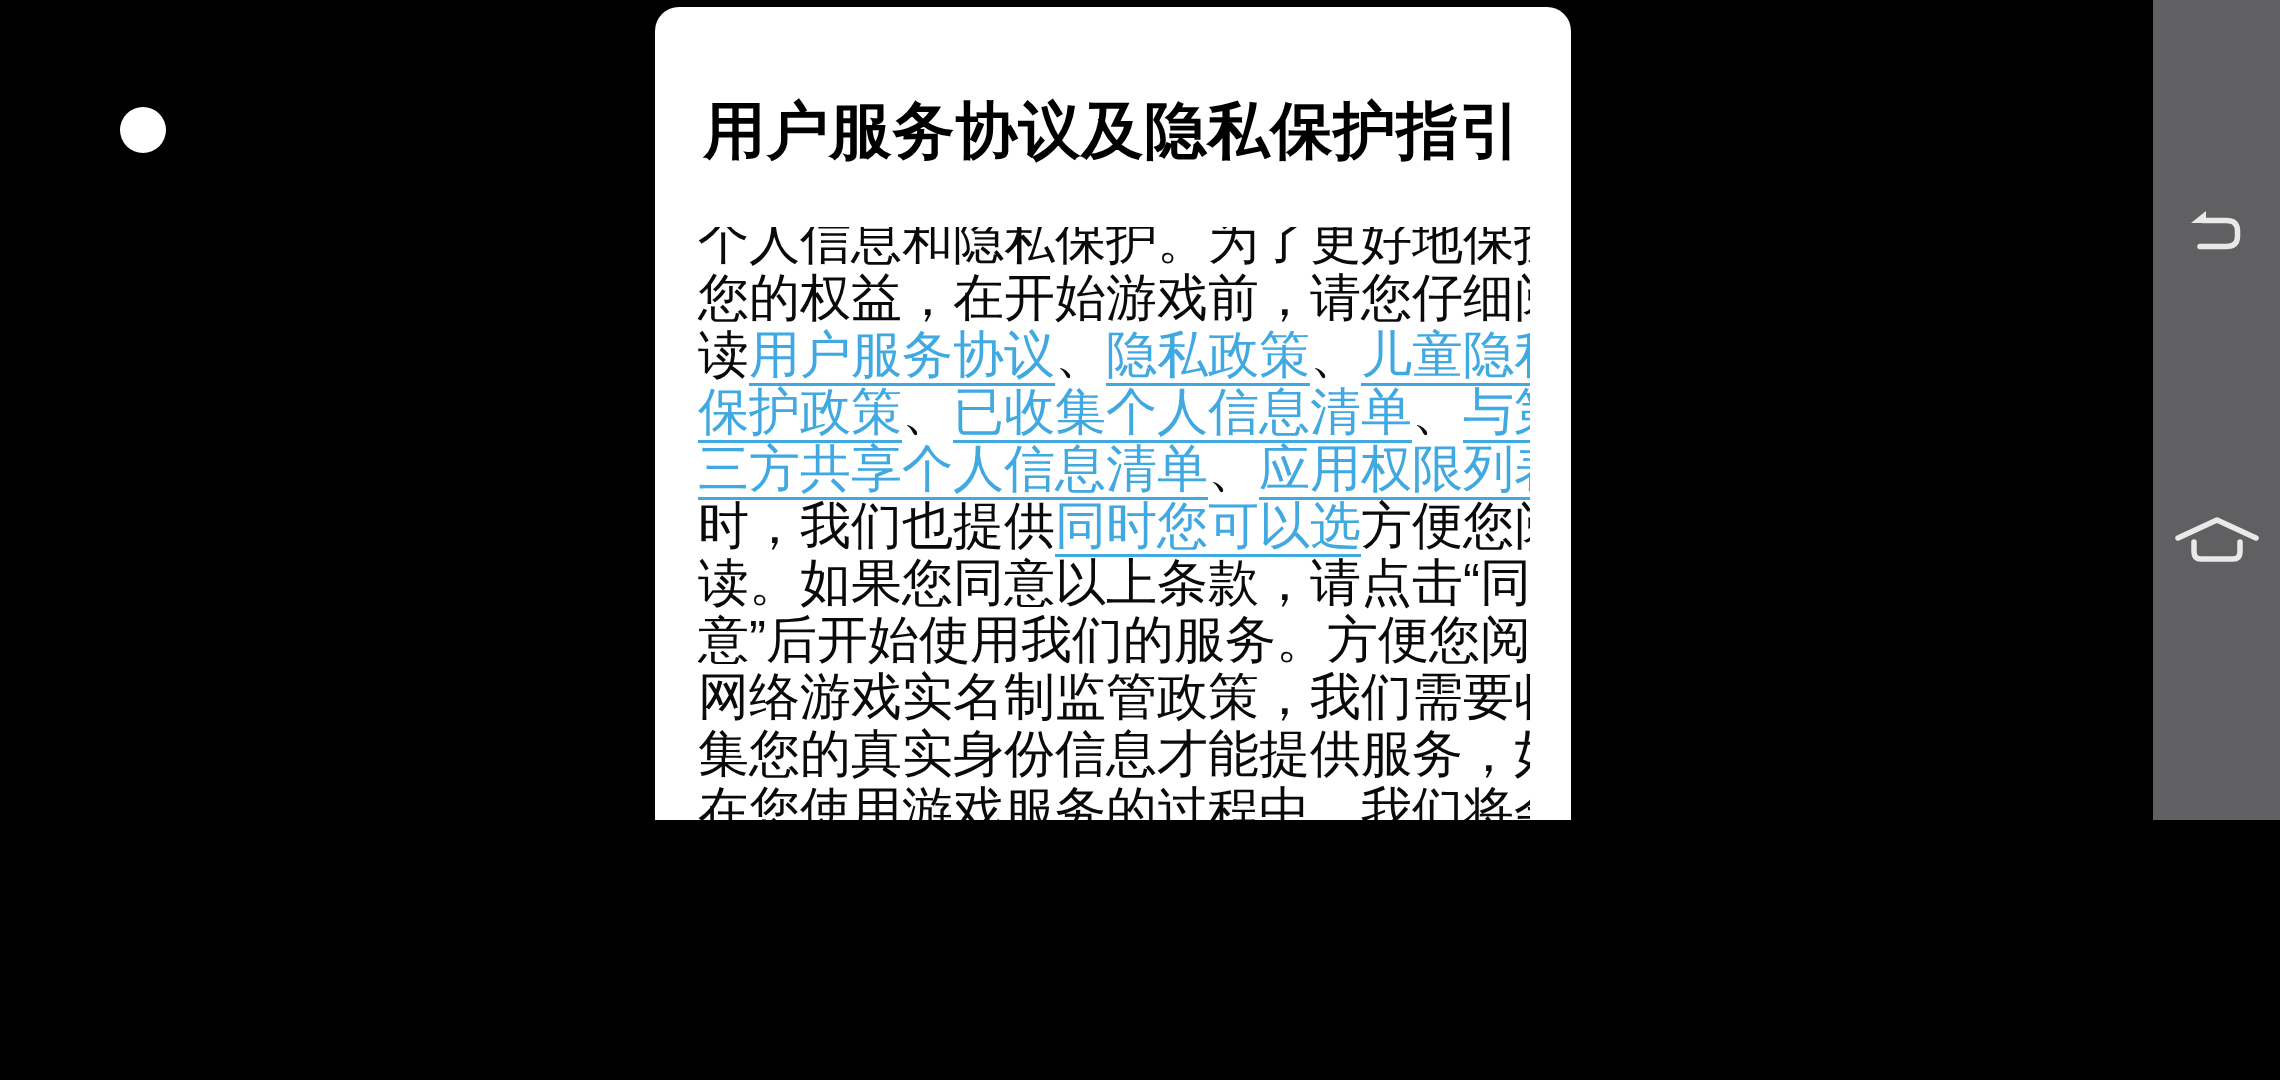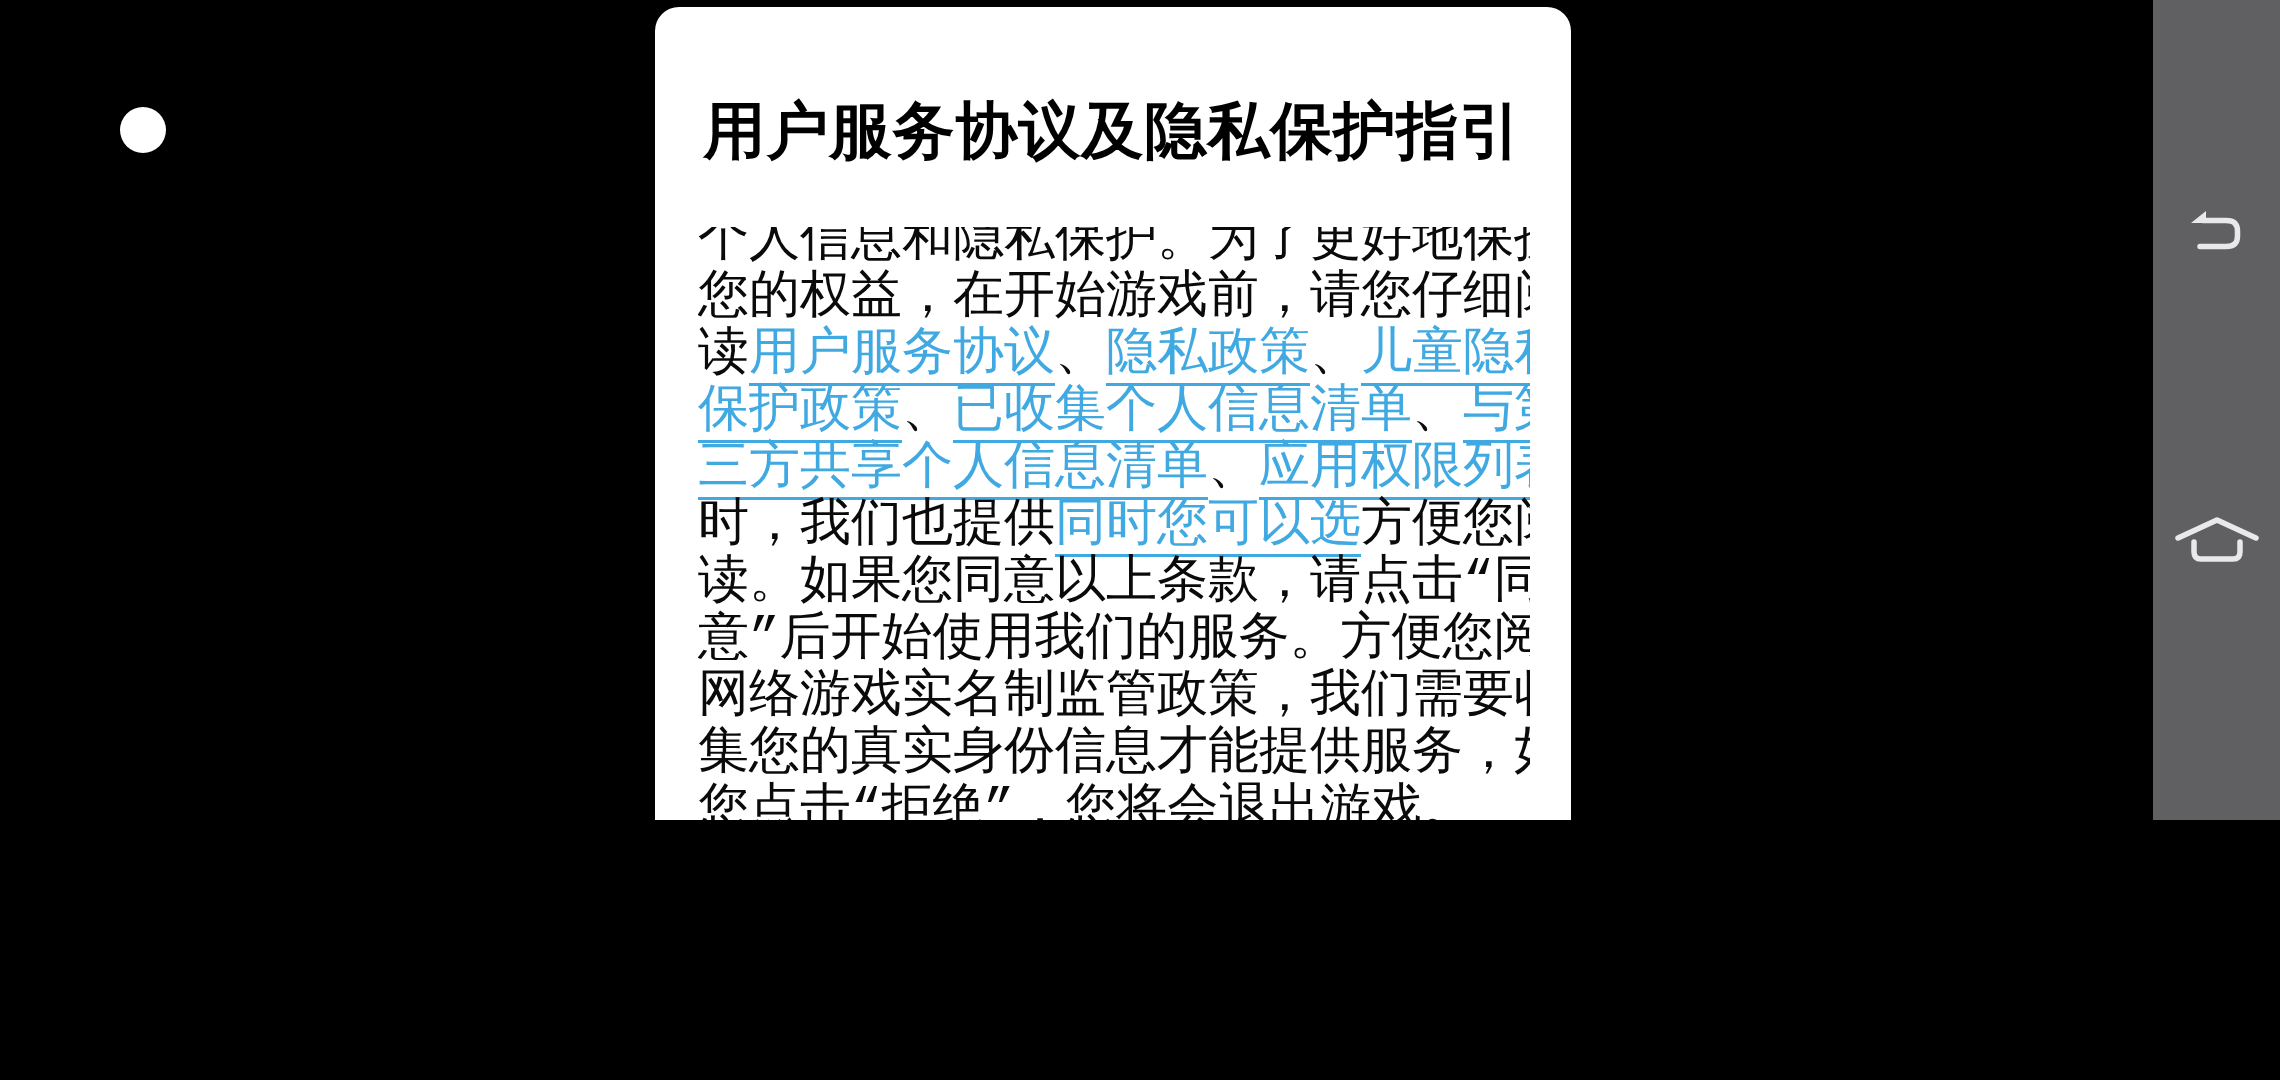--- a/index.html
+++ b/index.html
@@ -1,19 +1,19 @@
 <!DOCTYPE html>
 <html style="--page-bg: #000000; --dialog-bg: #ffffff; --text: #0a0a0a; --link: #41a9e1; --navbar-bg: #606062; --nav-icon: #e9e9e9;"><head>
 <meta charset="utf-8">
 <style>
   html,body{margin:0;padding:0;background:#000;}
   .stage{
     position:relative;width:2280px;height:820px;overflow:hidden;
     background:var(--page-bg,#000);
-    font-family:Liberation Mono, monospace;
+    font-family:Liberation Sans, sans-serif;
   }
 
   
   .float-ball{
     position:absolute;left:120px;top:107px;width:46px;height:46px;
     border-radius:50%;background:#ffffff;
   }
 
   
   .dialog{
@@ -71,21 +71,20 @@
           <div class="line"><span>个人信息和隐私保护。为了更好地保护</span></div>
           <div class="line"><span>您的权益，在开始游戏前，请您仔细阅</span></div>
           <div class="line"><span>读</span><span class="link">用户服务协议</span><span>、</span><span class="link">隐私政策</span><span>、</span><span class="link">儿童隐私</span></div>
           <div class="line"><span class="link">保护政策</span><span>、</span><span class="link">已收集个人信息清单</span><span>、</span><span class="link">与第</span></div>
           <div class="line"><span class="link">三方共享个人信息清单</span><span>、</span><span class="link">应用权限列表</span></div>
           <div class="line"><span>时，我们也提供</span><span class="link">同时您可以选</span><span>方便您阅</span></div>
           <div class="line"><span>读。如果您同意以上条款，请点击“同</span></div>
           <div class="line"><span>意”后开始使用我们的服务。方便您阅</span></div>
           <div class="line"><span>网络游戏实名制监管政策，我们需要收</span></div>
           <div class="line"><span>集您的真实身份信息才能提供服务，如</span></div>
-          <div class="line"><span>您点击“拒绝”，您将会退出游戏。</span></div>
           <div class="line"><span>在您使用游戏服务的过程中，我们将会</span></div>
           <div class="line"><span>限用于实现相关功能，同时您可以选</span></div>
         </div>
     </div>
   </div>
 
   <div class="navbar">
     <button class="nav-btn nav-back">
       <svg width="56" height="50" viewBox="0 0 56 50">
         <polygon points="2,16 17,4 17,16" fill="currentColor"></polygon>

